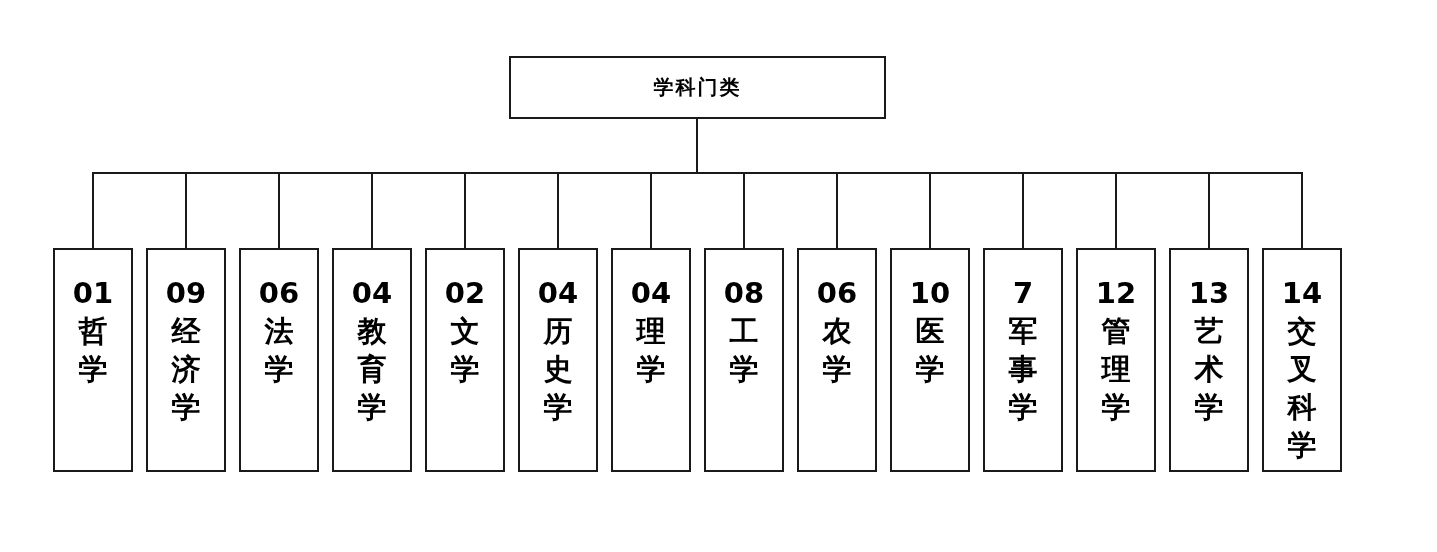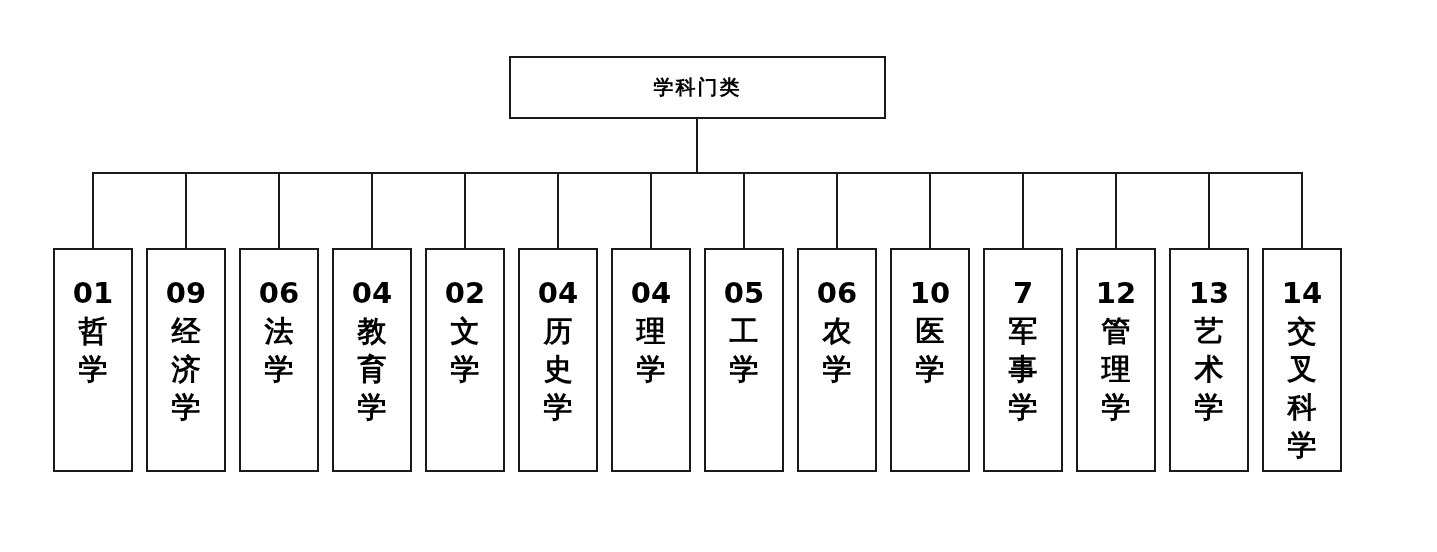--- a/index.html
+++ b/index.html
@@ -159,21 +159,21 @@
     <div class="node-box">
       <div class="code">04</div>
     <div class="vchar">理</div>
           <div class="vchar">学</div>
         </div>
   </div>
 
   <div class="child-slot">
     <div class="drop"></div>
     <div class="node-box">
-      <div class="code">05</div>
+      <div class="code">08</div>
     <div class="vchar">工</div>
           <div class="vchar">学</div>
         </div>
   </div>
 
   <div class="child-slot">
     <div class="drop"></div>
     <div class="node-box">
       <div class="code">06</div>
     <div class="vchar">农</div>

